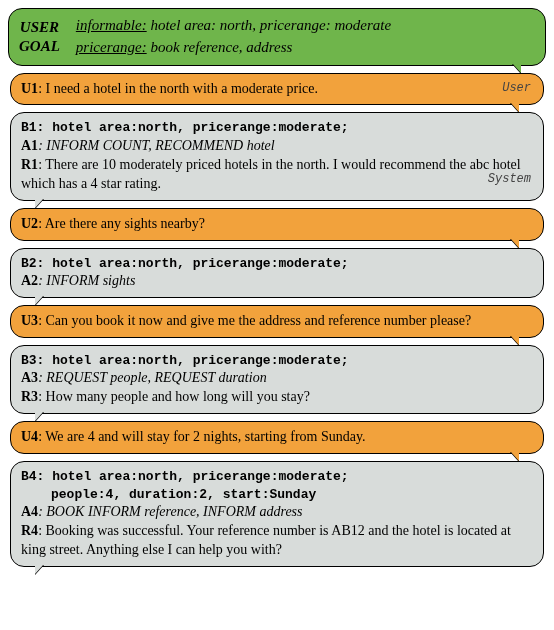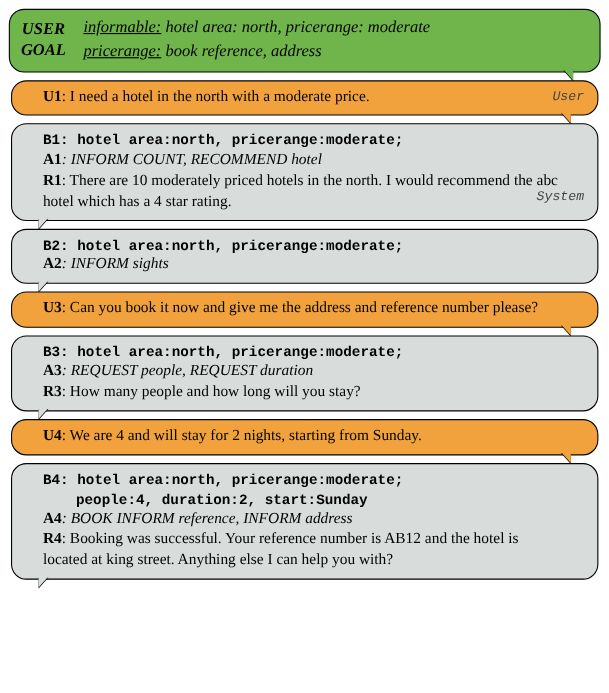--- a/index.html
+++ b/index.html
@@ -46,21 +46,21 @@
     border-left: 9px solid transparent;
     border-right: 0 solid transparent;
     border-top: 10px solid #6fb54b;
     filter: drop-shadow(0 1px 0 #000);
   }
 
   .bubble {
     position: relative;
     border: 1px solid #000;
     border-radius: 14px;
-    padding: 6px 28px;
+    padding: 6px 10px;
     margin: 7px 2px 7px 2px;
   }
   .user {
     background: #f2a23c;
   }
   .system {
     background: #d8dcda;
   }
   .tail {
     position: absolute;
@@ -129,20 +129,21 @@
 
 <div id="turns-container">
     <div class="bubble user"><span class="turn-label">U1</span><span>: I need a hotel in the north with a moderate price.</span><span class="role-tag u">User</span><div class="tail"></div></div>
     <div class="bubble system">
       <div class="belief"><span class="line-label">B1</span><span>: hotel area:north, pricerange:moderate;</span></div>
       <div class="action"><span class="line-label">A1</span><span>: INFORM COUNT, RECOMMEND hotel</span></div>
       <div class="response"><span class="line-label">R1</span><span>: There are 10 moderately priced hotels in the north. I would recommend the abc hotel which has a 4 star rating.</span></div>
       <span class="role-tag s">System</span>
       <div class="tail"></div>
     </div>
+    <div class="bubble user"><span class="turn-label">U2</span><span>: Are there any sights nearby?</span><div class="tail"></div></div>
     <div class="bubble system">
       <div class="belief"><span class="line-label">B2</span><span>: hotel area:north, pricerange:moderate;</span></div>
       <div class="action"><span class="line-label">A2</span><span>: INFORM sights</span></div>
       <div class="tail"></div>
     </div>
     <div class="bubble user"><span class="turn-label">U3</span><span>: Can you book it now and give me the address and reference number please?</span><div class="tail"></div></div>
     <div class="bubble system">
       <div class="belief"><span class="line-label">B3</span><span>: hotel area:north, pricerange:moderate;</span></div>
       <div class="action"><span class="line-label">A3</span><span>: REQUEST people, REQUEST duration</span></div>
       <div class="response"><span class="line-label">R3</span><span>: How many people and how long will you stay?</span></div>

